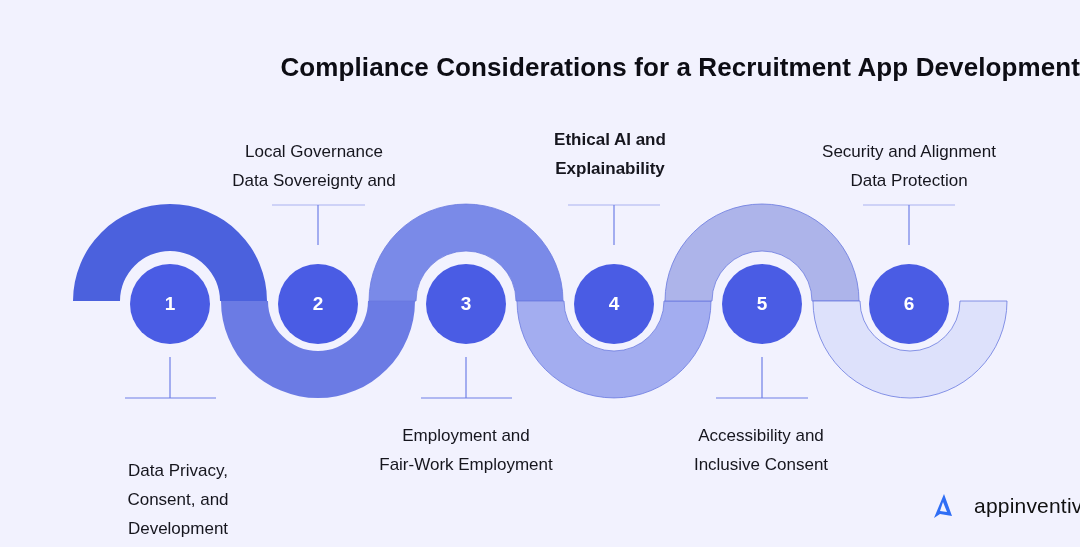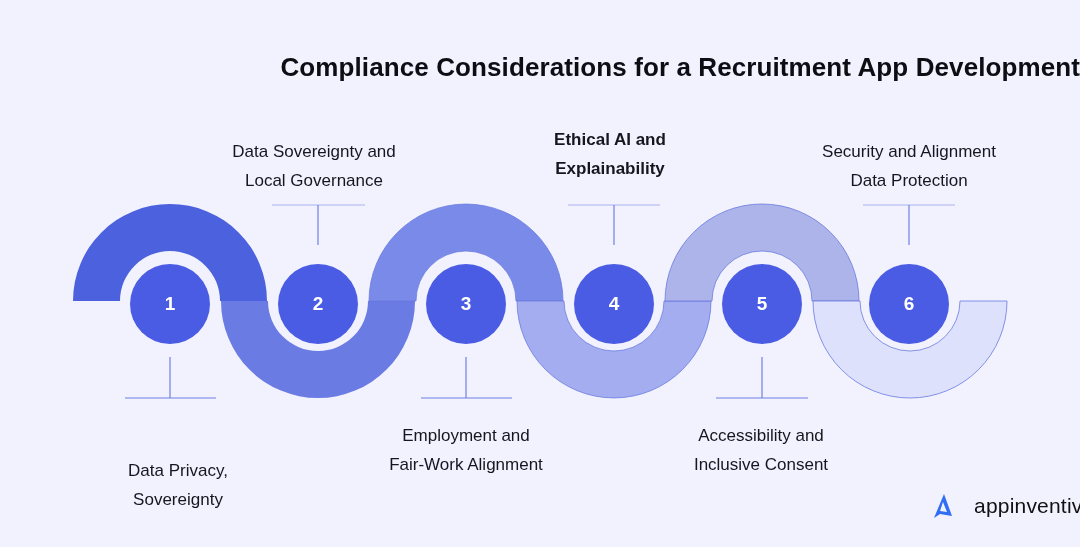--- a/index.html
+++ b/index.html
@@ -61,39 +61,40 @@
     <span>4</span>
   </div>
 <div class="circle-num" style="left:722px;top:264px;">
     <span>5</span>
   </div>
 <div class="circle-num" style="left:869px;top:264px;">
     <span>6</span>
   </div>
 
 <div class="label" style="left:199px;top:137px;">
+  <div>Local Governance</div>
   <div>Data Sovereignty and</div>
-  <div>Local Governance</div>
 </div>
 <div class="label" style="left:495px;top:125px;font-weight:bold;">
   <div>Ethical AI and</div>
   <div>Explainability</div>
 </div>
 <div class="label" style="left:784px;top:137px;width:250px;">
   <div>Security and Alignment</div>
   <div>Data Protection</div>
 </div>
 
 <div class="label" style="left:63px;top:444px;margin-top:12px;">
   <div>Data Privacy,</div>
-  <div>Sovereignty</div>
+  <div>Consent, and</div>
+  <div>Development</div>
 </div>
 <div class="label" style="left:351px;top:421px;">
   <div>Employment and</div>
-  <div>Fair-Work Alignment</div>
+  <div>Fair-Work Employment</div>
 </div>
 <div class="label" style="left:646px;top:421px;">
   <div>Accessibility and</div>
   <div>Inclusive Consent</div>
 </div>
 
 <div class="logo">
   <svg width="24" height="28" viewBox="0 0 24 28">
     <path d="M12 2 L2 26 L8 22 L20 24 Z M11 10 L15 20 L8 19 Z" fill="#2f6ef5" fill-rule="evenodd"></path>
   </svg>

